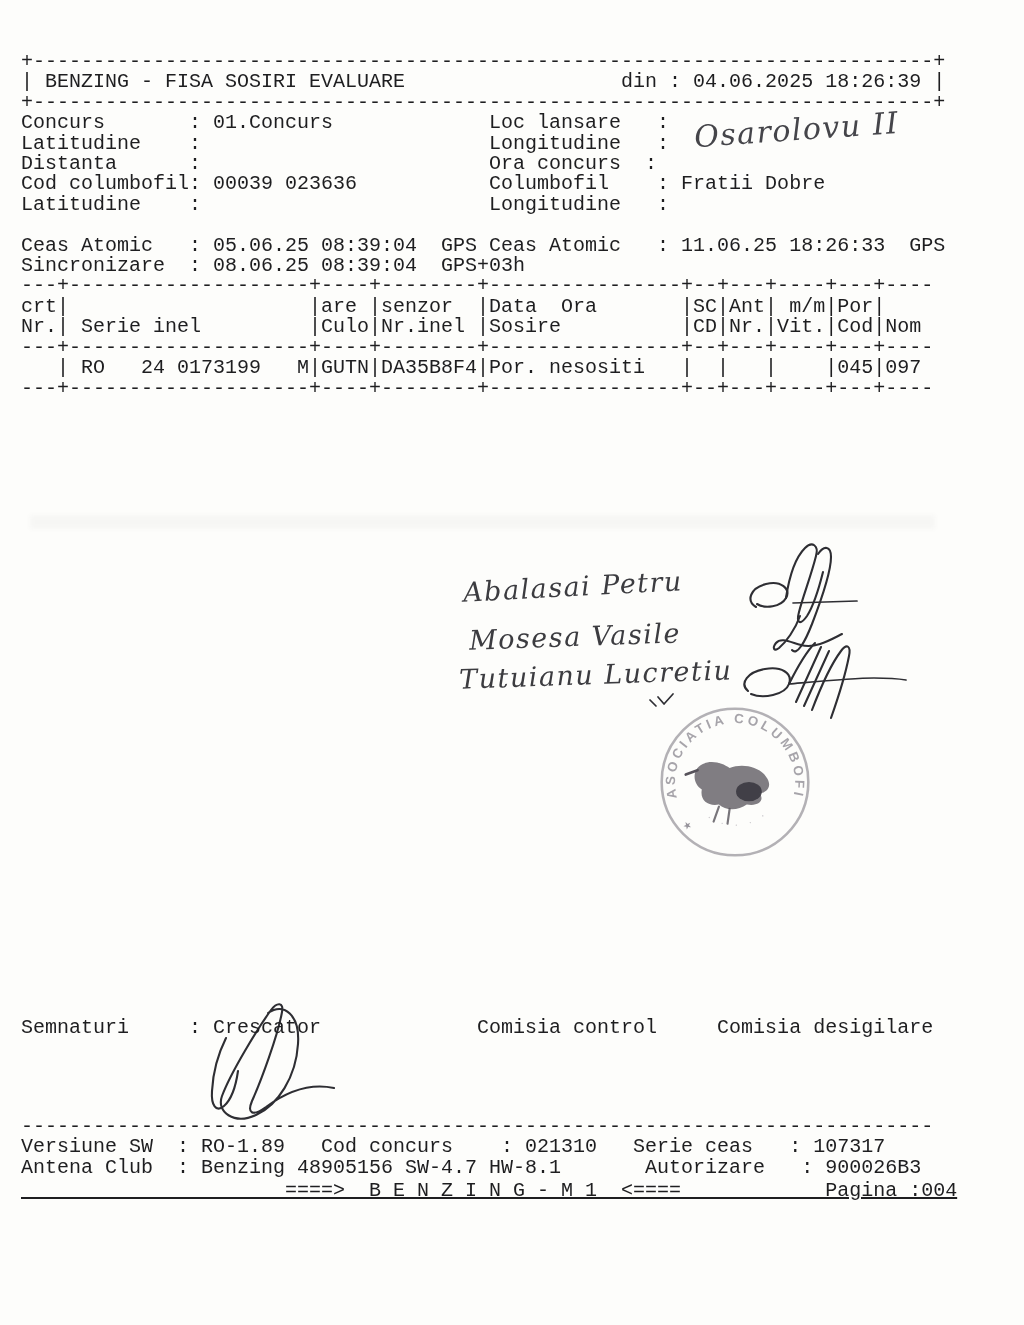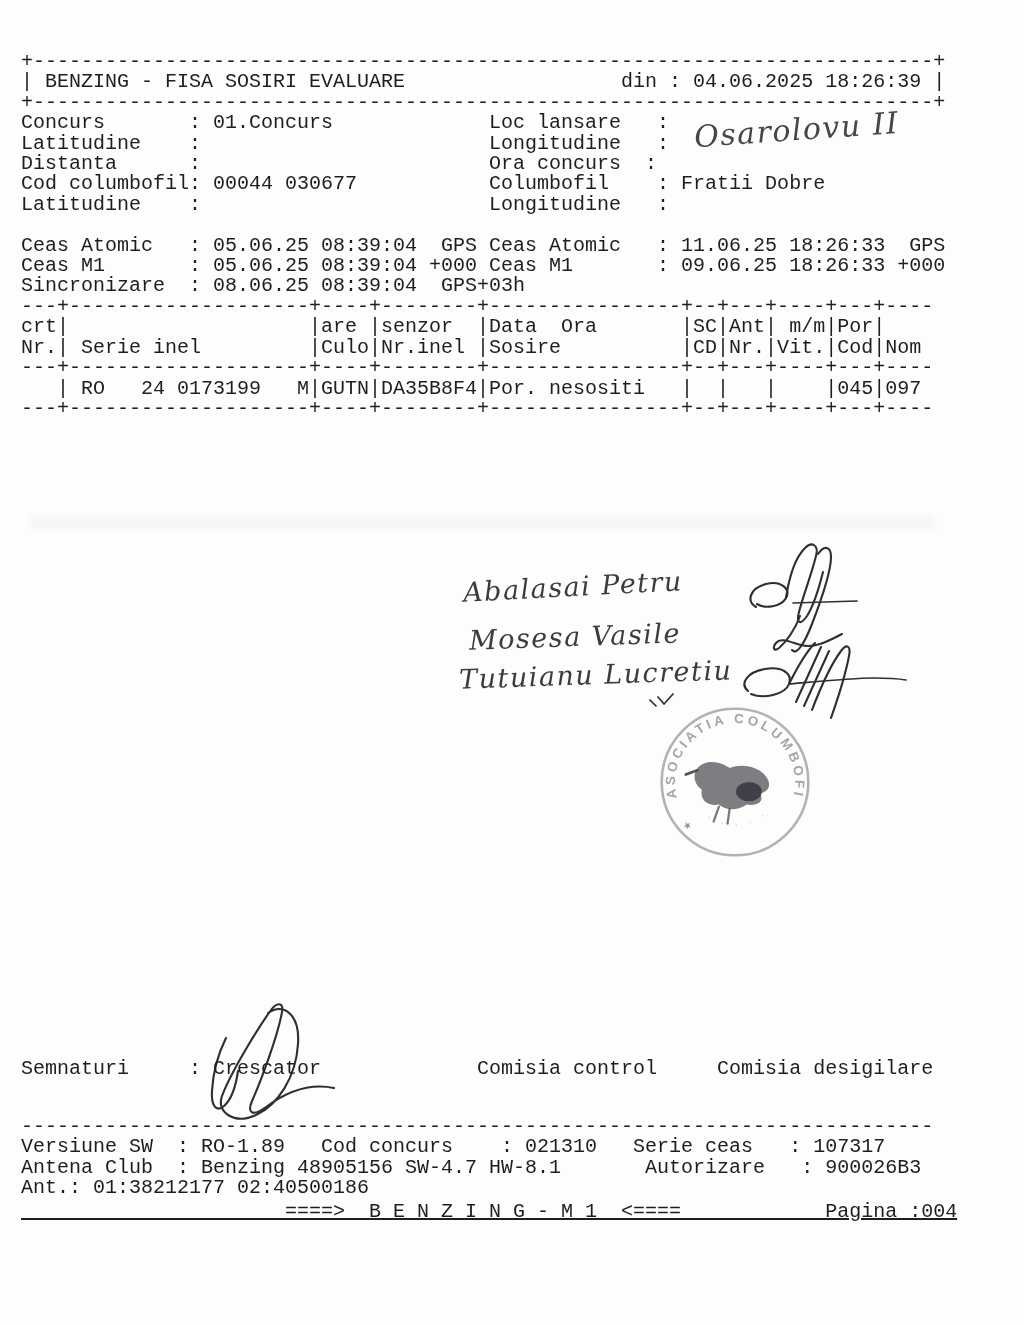--- a/index.html
+++ b/index.html
@@ -12,21 +12,21 @@
   
   .ghost-band{position:absolute;left:30px;top:515px;width:905px;height:14px;background:#8a8a8a;opacity:.05;filter:blur(2px);}
   .doc{
     position:absolute;left:21px;
     font-family:"Liberation Mono",monospace;
     font-size:20px;line-height:20.4px;
     color:#1e1e20;
   }
   .doc .line{white-space:pre;min-height:20.4px;}
   #doc-top{top:52px;}
-  #doc-sig{top:1059px;}
+  #doc-sig{top:1018px;}
   #doc-footer{top:1117px;}
   #doc-footer .line.benzing-banner{margin-top:3px;text-decoration:underline;}
   .hand{
     position:absolute;
     font-family:"DejaVu Serif",serif;font-style:italic;
     color:#3c3c40;letter-spacing:1.5px;white-space:pre;
   }
   #hw-loc{left:694px;top:112px;font-size:30px;transform:rotate(-4deg);color:#45454a;}
   #hw-name-1{left:463px;top:571px;font-size:27px;transform:rotate(-3deg);}
   #hw-name-2{left:469px;top:621px;font-size:27px;transform:rotate(-2deg);}
@@ -45,25 +45,24 @@
 
   <div class="ghost-band"></div>
 
   <div class="doc" id="doc-top">
     <div class="line">+---------------------------------------------------------------------------+</div>
     <div class="line">| BENZING - FISA SOSIRI EVALUARE                  din : 04.06.2025 18:26:39 |</div>
     <div class="line">+---------------------------------------------------------------------------+</div>
     <div class="line">Concurs       : 01.Concurs             Loc lansare   :</div>
     <div class="line">Latitudine    :                        Longitudine   :</div>
     <div class="line">Distanta      :                        Ora concurs  :</div>
-    <div class="line">Cod columbofil: 00044 030677           Columbofil    : Fratii Dobre</div>
+    <div class="line">Cod columbofil: 00039 023636           Columbofil    : Fratii Dobre</div>
     <div class="line">Latitudine    :                        Longitudine   :</div>
     <div class="line"> </div>
     <div class="line">Ceas Atomic   : 05.06.25 08:39:04  GPS Ceas Atomic   : 11.06.25 18:26:33  GPS</div>
-    <div class="line">Ceas M1       : 05.06.25 08:39:04 +000 Ceas M1       : 09.06.25 18:26:33 +000</div>
     <div class="line">Sincronizare  : 08.06.25 08:39:04  GPS+03h</div>
     <div class="line">---+--------------------+----+--------+----------------+--+---+----+---+----</div>
     <div class="line">crt|                    |are |senzor  |Data  Ora       |SC|Ant| m/m|Por|</div>
     <div class="line">Nr.| Serie inel         |Culo|Nr.inel |Sosire          |CD|Nr.|Vit.|Cod|Nom</div>
     <div class="line">---+--------------------+----+--------+----------------+--+---+----+---+----</div>
     <div class="line">   | RO   24 0173199   M|GUTN|DA35B8F4|Por. nesositi   |  |   |    |045|097</div>
     <div class="line">---+--------------------+----+--------+----------------+--+---+----+---+----</div>
   </div>
 
   <div class="hand" id="hw-loc">Osarolovu II</div>
@@ -121,17 +120,16 @@
   </svg>
 
   <div class="doc" id="doc-sig">
     <div class="line">Semnaturi     : Crescator             Comisia control     Comisia desigilare</div>
   </div>
 
   <div class="doc" id="doc-footer">
     <div class="line">----------------------------------------------------------------------------</div>
     <div class="line">Versiune SW  : RO-1.89   Cod concurs    : 021310   Serie ceas   : 107317</div>
     <div class="line">Antena Club  : Benzing 48905156 SW-4.7 HW-8.1       Autorizare   : 900026B3</div>
-    <div class="line">Ant.: 01:38212177 02:40500186</div>
     <div class="line benzing-banner">                      ====&gt;  B E N Z I N G - M 1  &lt;====            Pagina :004</div>
   </div>
 
 </div>
 
 </body></html>

